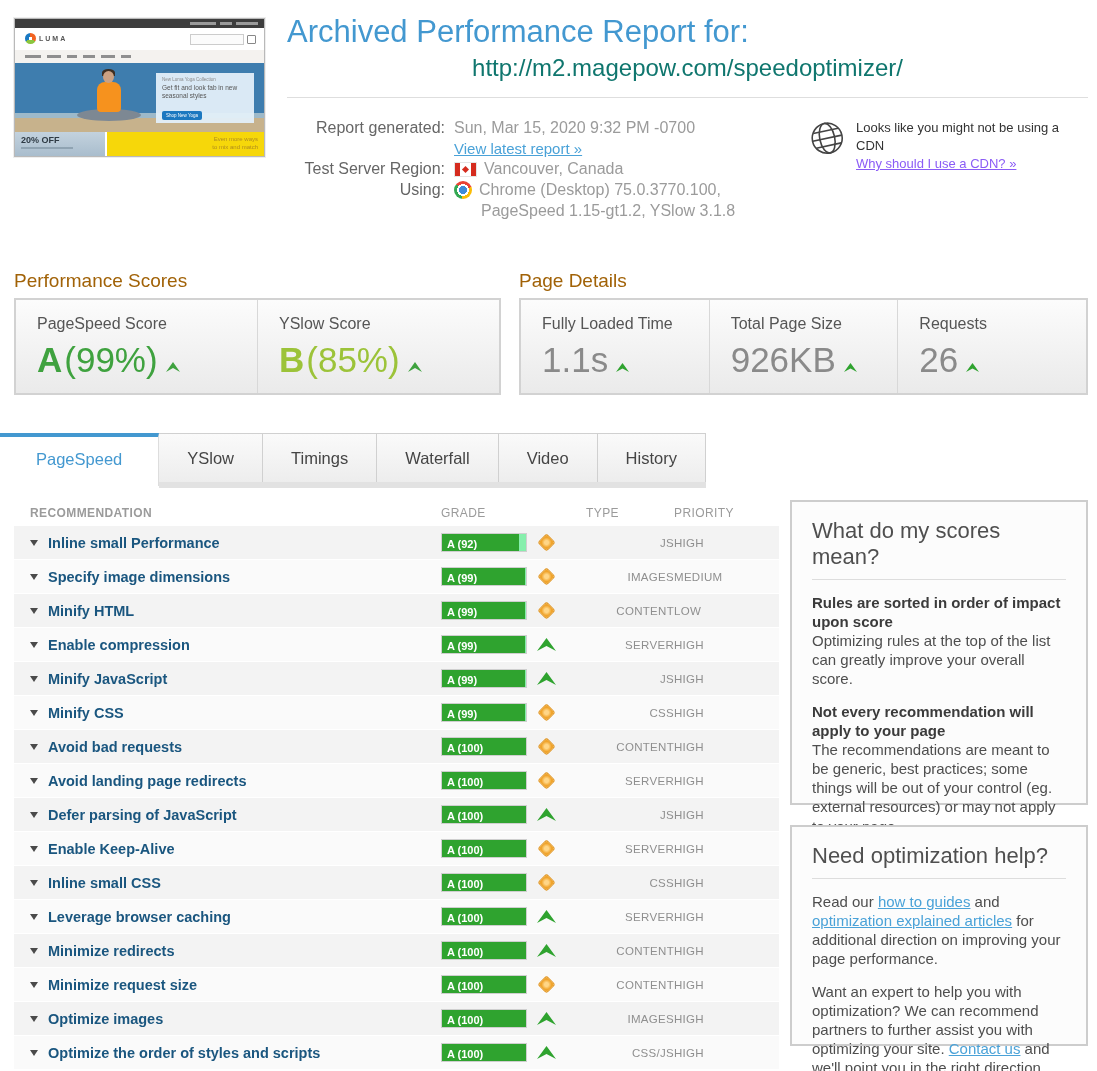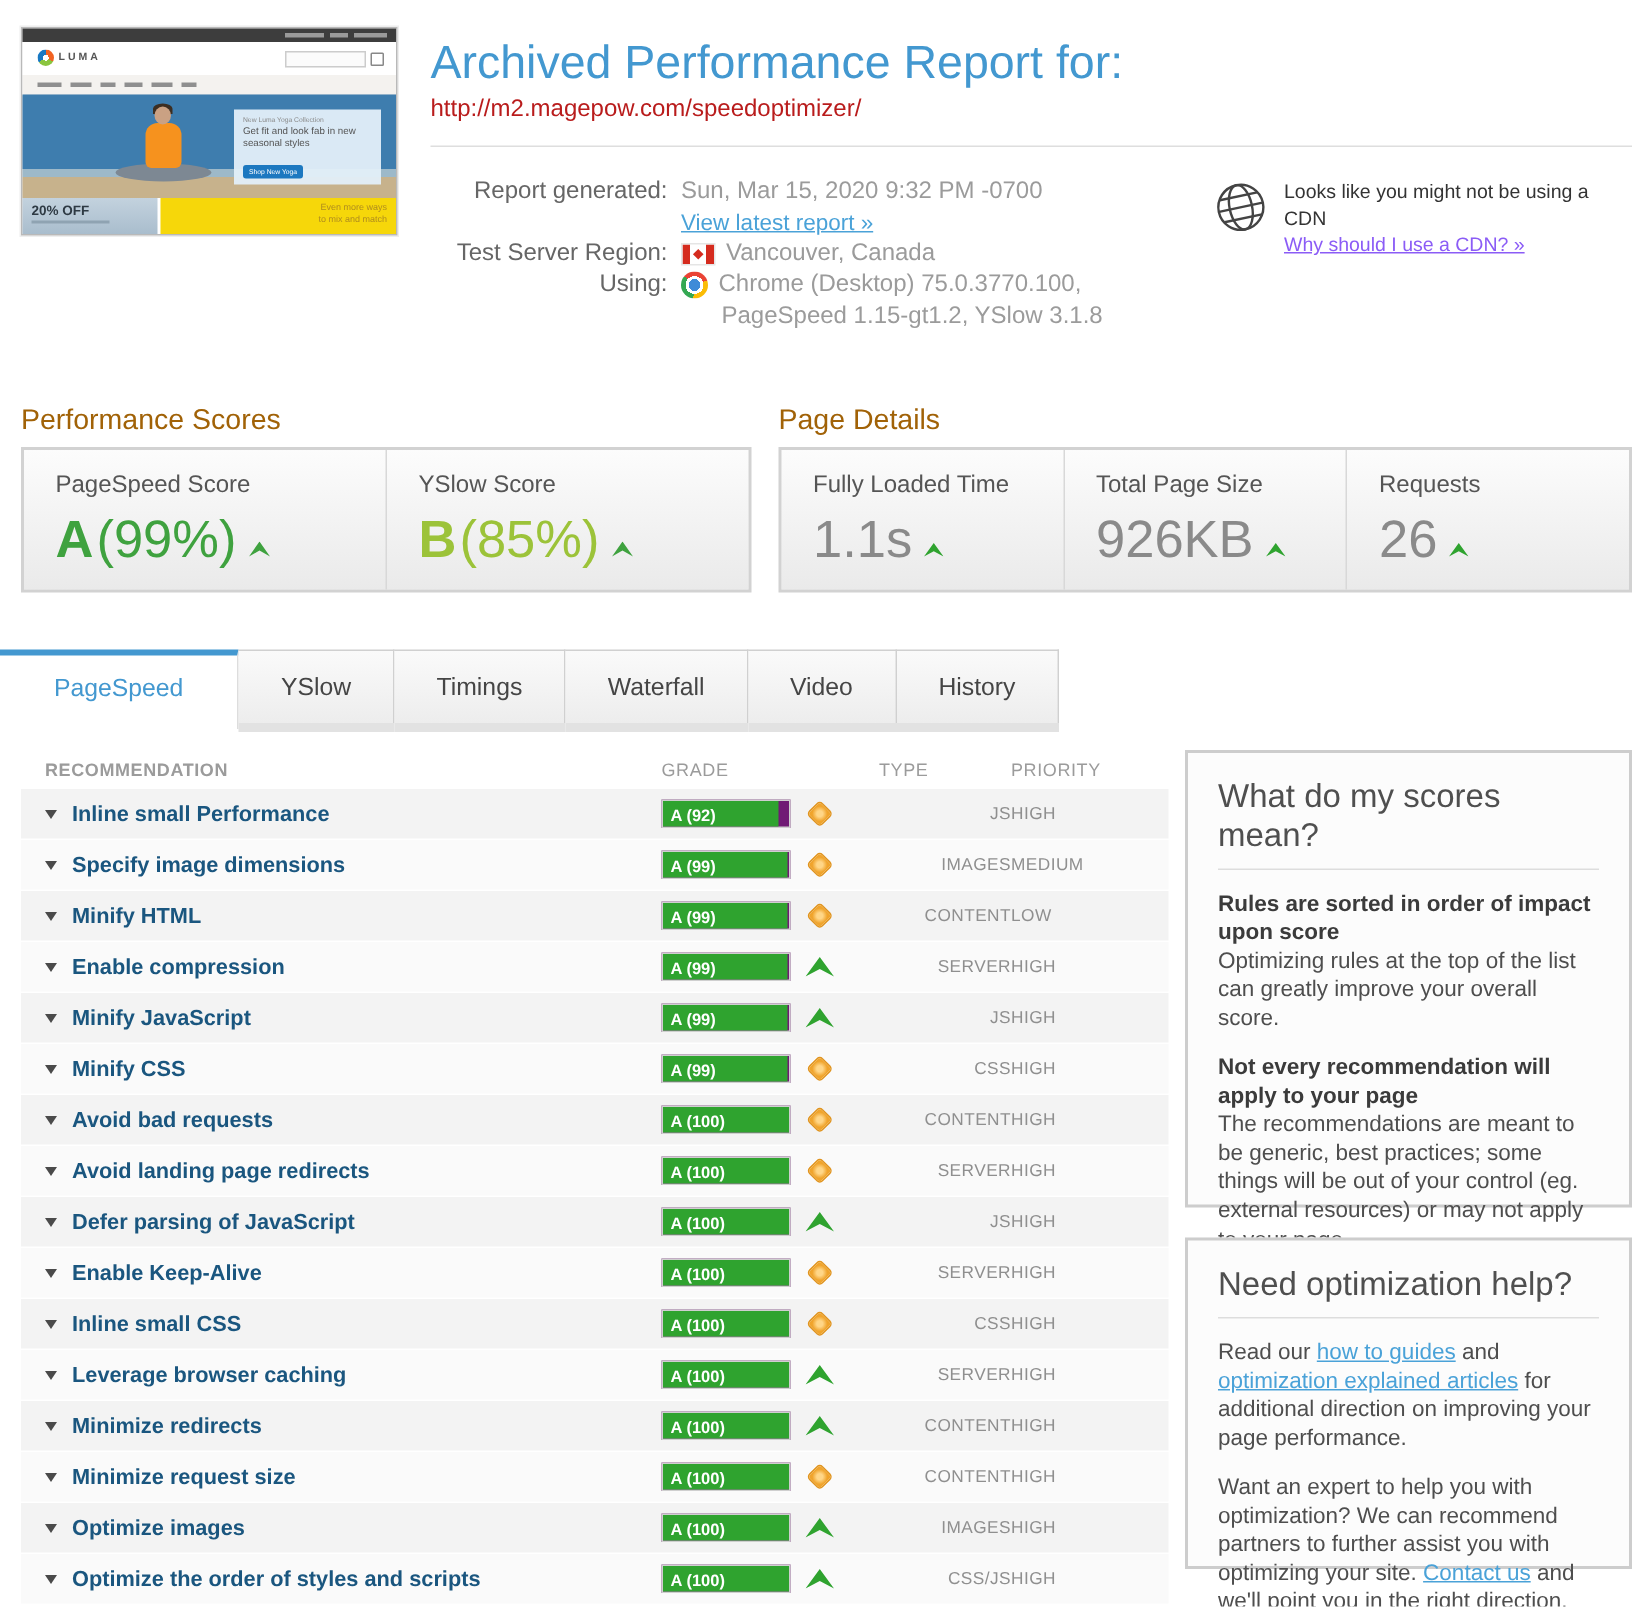--- a/index.html
+++ b/index.html
@@ -32,23 +32,23 @@
   .t-panel-eyebrow{font-size:4.5px;color:#8a8a8a;margin-bottom:2px;}
   .t-panel-text{font-size:6.5px;color:#555;line-height:1.2;margin-bottom:3px;}
   .t-panel-btn{display:inline-block;background:#1c78c0;color:#fff;font-size:4.5px;padding:2px 4px;border-radius:2px;}
   .t-bottom{position:absolute;left:0;top:113px;right:0;height:24px;display:flex;}
   .t-offer{width:90px;background:linear-gradient(180deg,#c3d2de,#a9bdcd);padding:3px 0 0 6px;box-sizing:border-box;}
   .t-offer-text{font-size:9px;font-weight:bold;color:#2e3a44;}
   .t-offer-sub{width:52px;height:2px;background:#8fa3b2;margin-top:2px;}
   .t-yellow{flex:1;background:#f6d70a;margin-left:2px;text-align:right;padding:4px 6px 0 0;box-sizing:border-box;}
   .t-yellow-line{font-size:6px;color:#b08d1e;line-height:1.25;}
   
-  .title-block{position:absolute;left:287px;top:14px;width:801px;margin-top:10px;}
+  .title-block{position:absolute;left:287px;top:14px;width:801px;}
   .page-title{font-size:31px;color:#4398d0;font-weight:normal;margin:0 0 4px 0;}
-  .page-url{font-size:16px;color:#b91c1c;margin:0;}
+  .page-url{font-size:24px;color:#0f766e;margin:0;text-align:center;}
   .title-rule{position:absolute;left:287px;top:97px;width:801px;border-top:1px solid #dedede;}
   
   .meta{position:absolute;left:287px;top:119px;display:grid;grid-template-columns:158px auto;column-gap:9px;row-gap:3px;font-size:16px;align-items:center;}
   .m-label{color:#666;text-align:right;}
   .m-value{color:#9b9b9b;display:flex;align-items:center;gap:7px;}
   .m-link{font-size:15px;color:#4aa2d8;text-decoration:underline;cursor:pointer;}
   .flag{width:21px;height:13px;position:relative;flex:0 0 auto;
     background:linear-gradient(90deg,#d52b1e 0 5px,#fff 5px 16px,#d52b1e 16px);border:1px solid #e5e5e5;}
   .flag::after{content:"";position:absolute;left:8px;top:4px;width:5px;height:5px;background:#d52b1e;transform:rotate(45deg);}
   .chrome-icon{width:18px;height:18px;border-radius:50%;flex:0 0 auto;
@@ -85,21 +85,21 @@
   .col-name{width:427px;padding-left:16px;box-sizing:border-box;font-weight:bold;}
   .col-grade{width:145px;}
   .col-type{width:88px;}
   .col-pri{flex:1;}
   .row{display:flex;align-items:center;height:33px;margin-bottom:1px;background:#f3f3f3;}
   .row:nth-child(even){background:#fafafa;}
   .c-name{width:427px;padding-left:16px;box-sizing:border-box;display:flex;align-items:center;gap:10px;}
   .tri{width:0;height:0;border-left:4.5px solid transparent;border-right:4.5px solid transparent;border-top:6px solid #4a4a4a;cursor:pointer;}
   .rname{font-size:14.5px;font-weight:bold;color:#1a567f;cursor:pointer;}
   .c-grade{width:145px;display:flex;align-items:center;gap:9px;}
-  .gbar{display:inline-block;width:86px;height:19px;background:#701a75;border:1px solid #cfcfcf;box-sizing:border-box;}
+  .gbar{display:inline-block;width:86px;height:19px;background:#86efac;border:1px solid #cfcfcf;box-sizing:border-box;}
   .gfill{display:block;height:100%;background:#2fa32f;overflow:hidden;white-space:nowrap;}
   .gtxt{font-size:11px;font-weight:bold;color:#fff;padding-left:5px;line-height:17px;}
   .gicon{width:20px;display:flex;justify-content:center;align-items:center;}
   .diamond{width:11px;height:11px;transform:rotate(45deg);border-radius:2px;
     background:radial-gradient(circle at 50% 50%,#ffd687 0 2px,#f0a42c 5px);box-shadow:0 0 0 1px #e0941f;}
   .c-type,.c-pri{font-size:11.5px;color:#8f8f8f;letter-spacing:0.3px;}
   .c-type{width:88px;text-align:right;}
   .c-pri{flex:1;}
   
   .sidebox{position:absolute;left:790px;width:298px;border:2px solid #cdcdcd;background:#fcfcfc;

